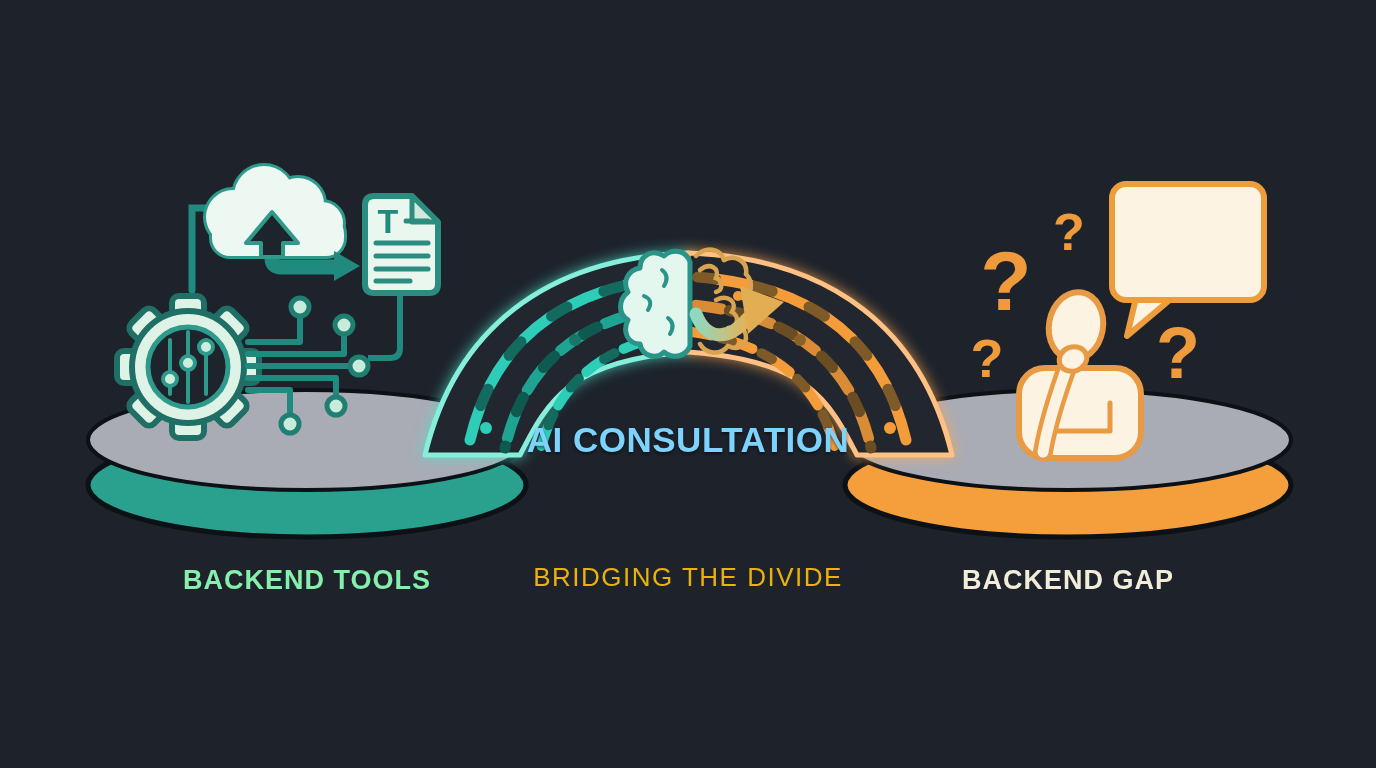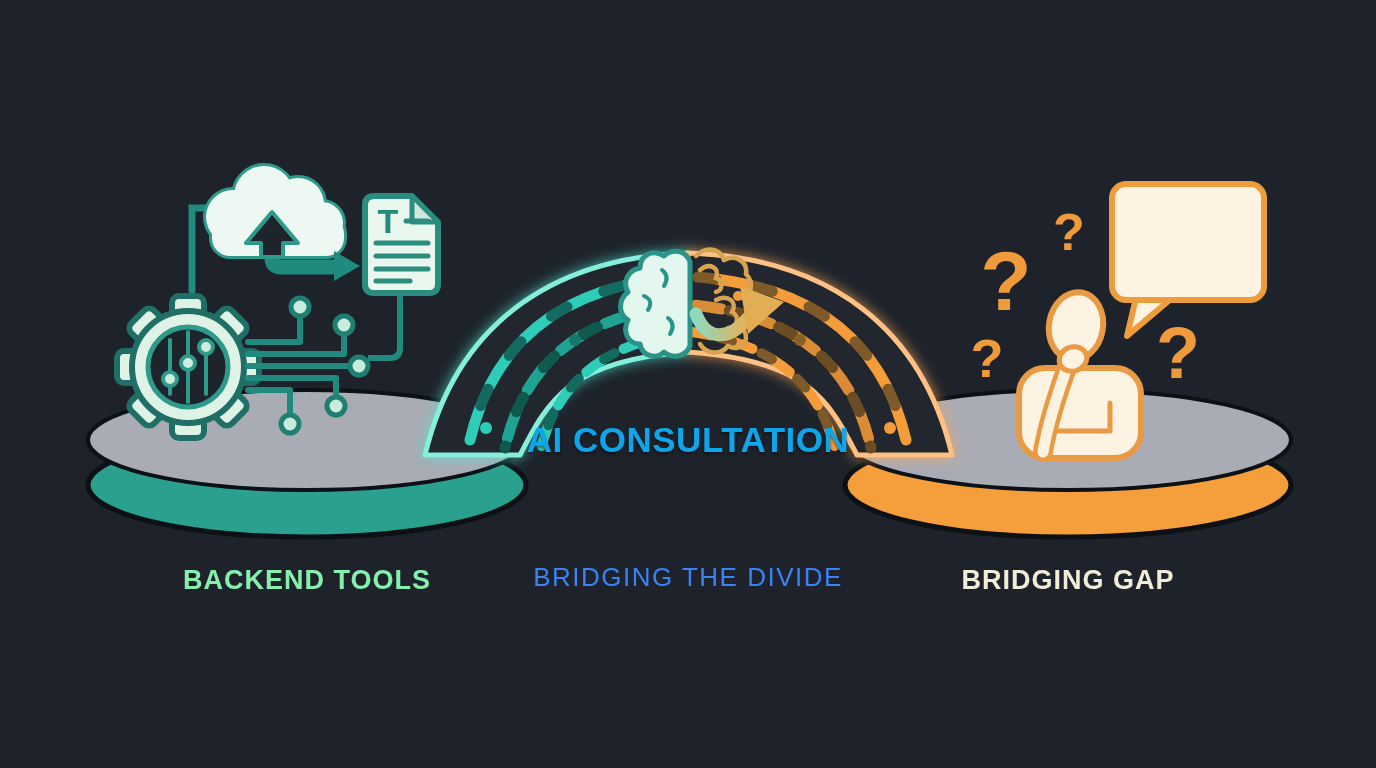--- a/index.html
+++ b/index.html
@@ -3,25 +3,25 @@
 <meta charset="utf-8">
 <style>
   html,body{margin:0;padding:0;background:#14181f;}
   .stage{
     position:relative;width:1376px;height:768px;overflow:hidden;
     background:#1d222b;font-family:"Liberation Sans",sans-serif;
   }
   .stage svg{position:absolute;left:0;top:0;}
   .txt{position:absolute;transform:translateX(-50%);text-align:center;white-space:nowrap;}
   .title-line1,.title-line2{
-    font-weight:800;font-size:35px;line-height:37px;color:#0ea5e9;
+    font-weight:800;font-size:35px;line-height:37px;color:#7dd3fc;
     letter-spacing:.5px;text-shadow:0 2px 3px rgba(0,0,0,.45);
   }
   .title-wrap{left:688px;top:421px;}
-  .subtitle{left:688px;top:562px;font-size:26px;font-weight:500;color:#3b82f6;letter-spacing:1.5px;}
+  .subtitle{left:688px;top:562px;font-size:26px;font-weight:500;color:#eab308;letter-spacing:1.5px;}
   .label-left{left:307px;top:565px;font-size:27px;font-weight:700;color:#86efac;letter-spacing:1px;}
   .label-right{left:1068px;top:565px;font-size:27px;font-weight:800;color:#f2edd9;letter-spacing:1px;}
 </style>
 </head>
 <body>
 
 <div class="stage">
 
 <svg width="1376" height="768" viewBox="0 0 1376 768">
   <defs>
@@ -199,15 +199,15 @@
     <path d="M1069,362 C1058,392 1048,422 1043,452" fill="none" stroke="#fdf3e2" stroke-width="11" stroke-linecap="round"></path>
     <ellipse cx="1073" cy="359" rx="14" ry="12" transform="rotate(-20 1073 359)" fill="#fdf3e2" stroke="#e89b44" stroke-width="5"></ellipse>
   </g>
 </svg>
 
 <div class="txt title-wrap">
   <div class="title-line1">AI CONSULTATION</div>
 </div>
 <div class="txt subtitle">BRIDGING THE DIVIDE</div>
 <div class="txt label-left">BACKEND TOOLS</div>
-<div class="txt label-right">BRIDGING GAP</div>
+<div class="txt label-right">BACKEND GAP</div>
 
 </div>
 
 </body></html>

